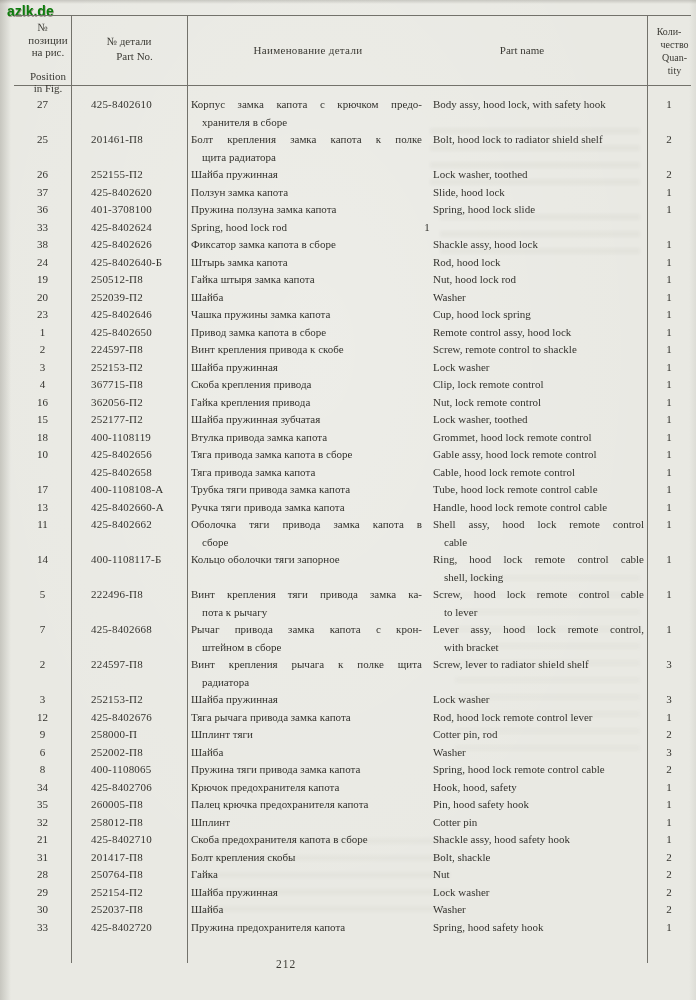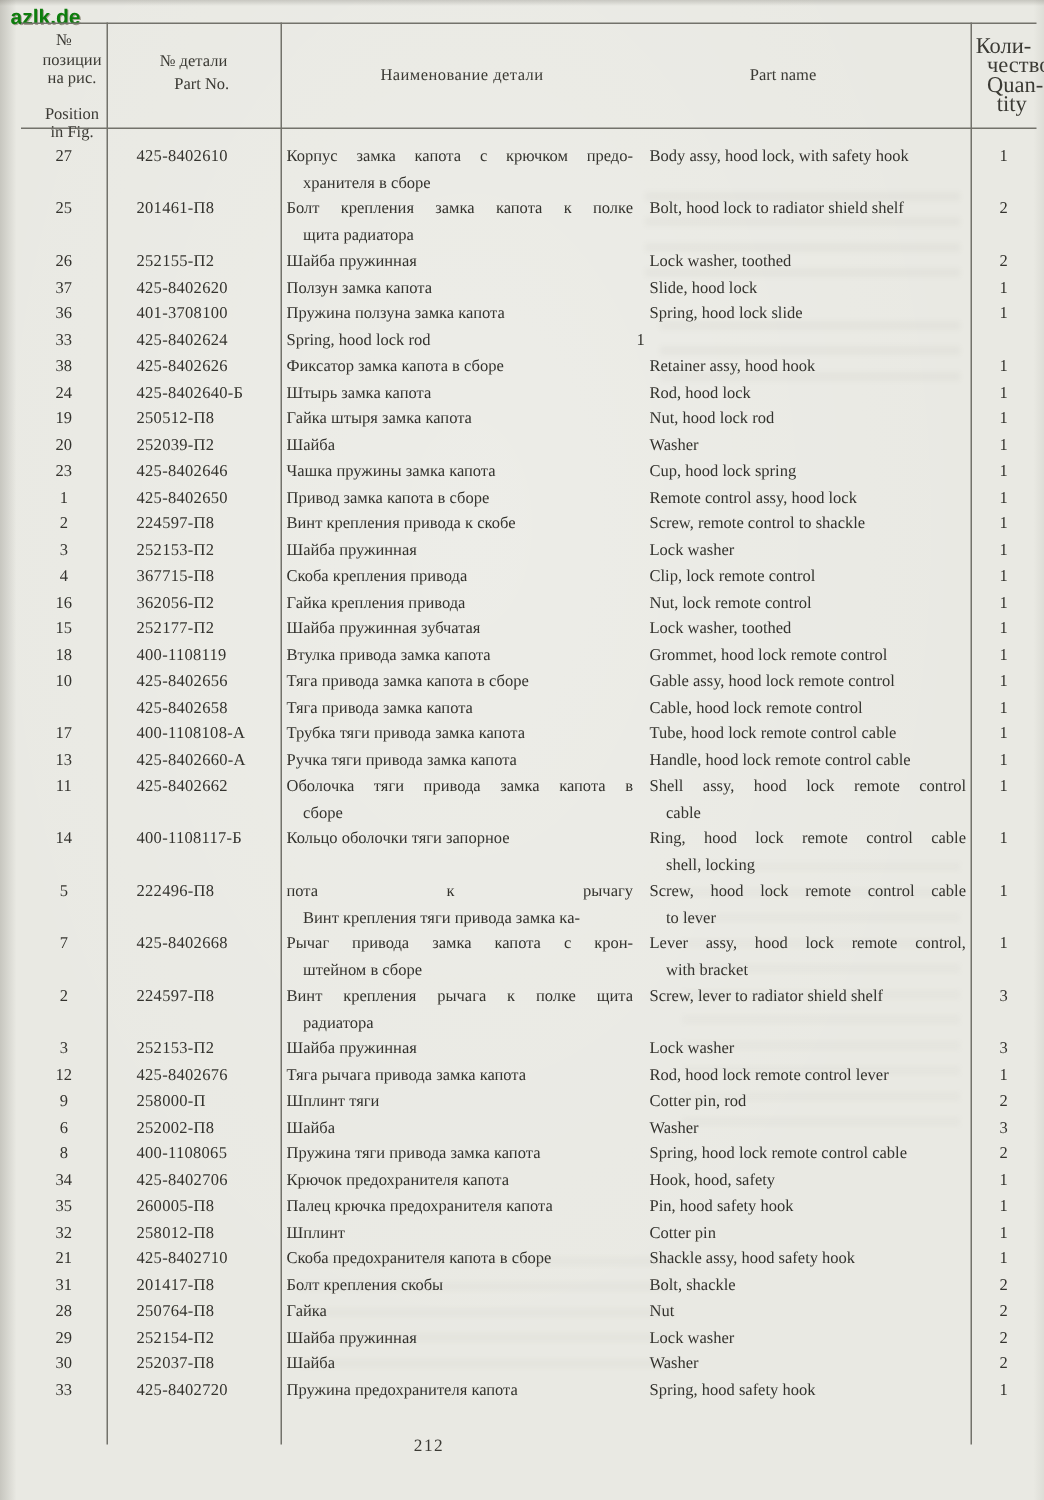--- a/index.html
+++ b/index.html
@@ -30,21 +30,21 @@
   .rule-v{position:absolute;top:15px;height:948px;width:1px;background:var(--rule)}
   .rv1{left:71px}.rv2{left:187px}.rv3{left:647px}
   .rule-h{position:absolute;left:14px;width:677px;height:1px;background:var(--rule)}
   .rh-top{top:15px}.rh-head{top:85px}
   .hdr{position:absolute;text-align:center;font-size:11px;line-height:12.5px;color:#3b3a34}
   .hdr-pos{left:14px;top:21px;width:57px}
   .hdr-pos .line:nth-child(4){margin-top:11px}
   .hdr-part{left:71px;top:34px;width:116px;line-height:15px}
   .hdr-ru{left:187px;top:44px;width:242px;letter-spacing:.3px}
   .hdr-en{left:429px;top:44px;width:218px;transform:translateX(-16px)}
-  .hdr-qty{left:647px;top:25px;width:44px;font-size:15px;line-height:13px}
+  .hdr-qty{left:647px;top:25px;width:44px;font-size:10px;line-height:13px}
   .rows{position:absolute;left:14px;top:96px;width:677px;font-size:11px;line-height:17.5px}
   .row{display:flex;align-items:flex-start}
   .row>div{white-space:nowrap}
   .c-pos{width:57px;text-align:center;flex:none}
   .c-part{width:116px;padding-left:20px;flex:none;letter-spacing:.2px}
   .c-ru{width:242px;padding-left:4px;padding-right:7px;flex:none}
   .c-en{width:218px;padding-left:4px;padding-right:3px;flex:none}
   .c-qty{width:44px;text-align:center;flex:none}
   .line{white-space:nowrap}
   .line + .line{padding-left:11px}
@@ -154,21 +154,21 @@
         <div class="c-pos">33</div>
         <div class="c-part">425-8402624</div>
         <div class="c-en">Spring, hood lock rod</div>
         <div class="c-qty">1</div>
       </div>
 
       <div class="row">
         <div class="c-pos">38</div>
         <div class="c-part">425-8402626</div>
         <div class="c-ru">Фиксатор замка капота в сборе</div>
-        <div class="c-en">Retainer assy, hood hook</div>
+        <div class="c-en">Shackle assy, hood lock</div>
         <div class="c-qty">1</div>
       </div>
 
       <div class="row">
         <div class="c-pos">24</div>
         <div class="c-part">425-8402640-Б</div>
         <div class="c-ru">Штырь замка капота</div>
         <div class="c-en">Rod, hood lock</div>
         <div class="c-qty">1</div>
       </div>
@@ -307,22 +307,22 @@
           <div class="line">Ring, hood lock remote control cable</div>
           <div class="line">shell, locking</div>
         </div>
         <div class="c-qty">1</div>
       </div>
 
       <div class="row">
         <div class="c-pos">5</div>
         <div class="c-part">222496-П8</div>
         <div class="c-ru">
+          <div class="line">Винт крепления тяги привода замка ка-</div>
           <div class="line">пота к рычагу</div>
-          <div class="line">Винт крепления тяги привода замка ка-</div>
         </div>
         <div class="c-en">
           <div class="line">Screw, hood lock remote control cable</div>
           <div class="line">to lever</div>
         </div>
         <div class="c-qty">1</div>
       </div>
 
       <div class="row">
         <div class="c-pos">7</div>

